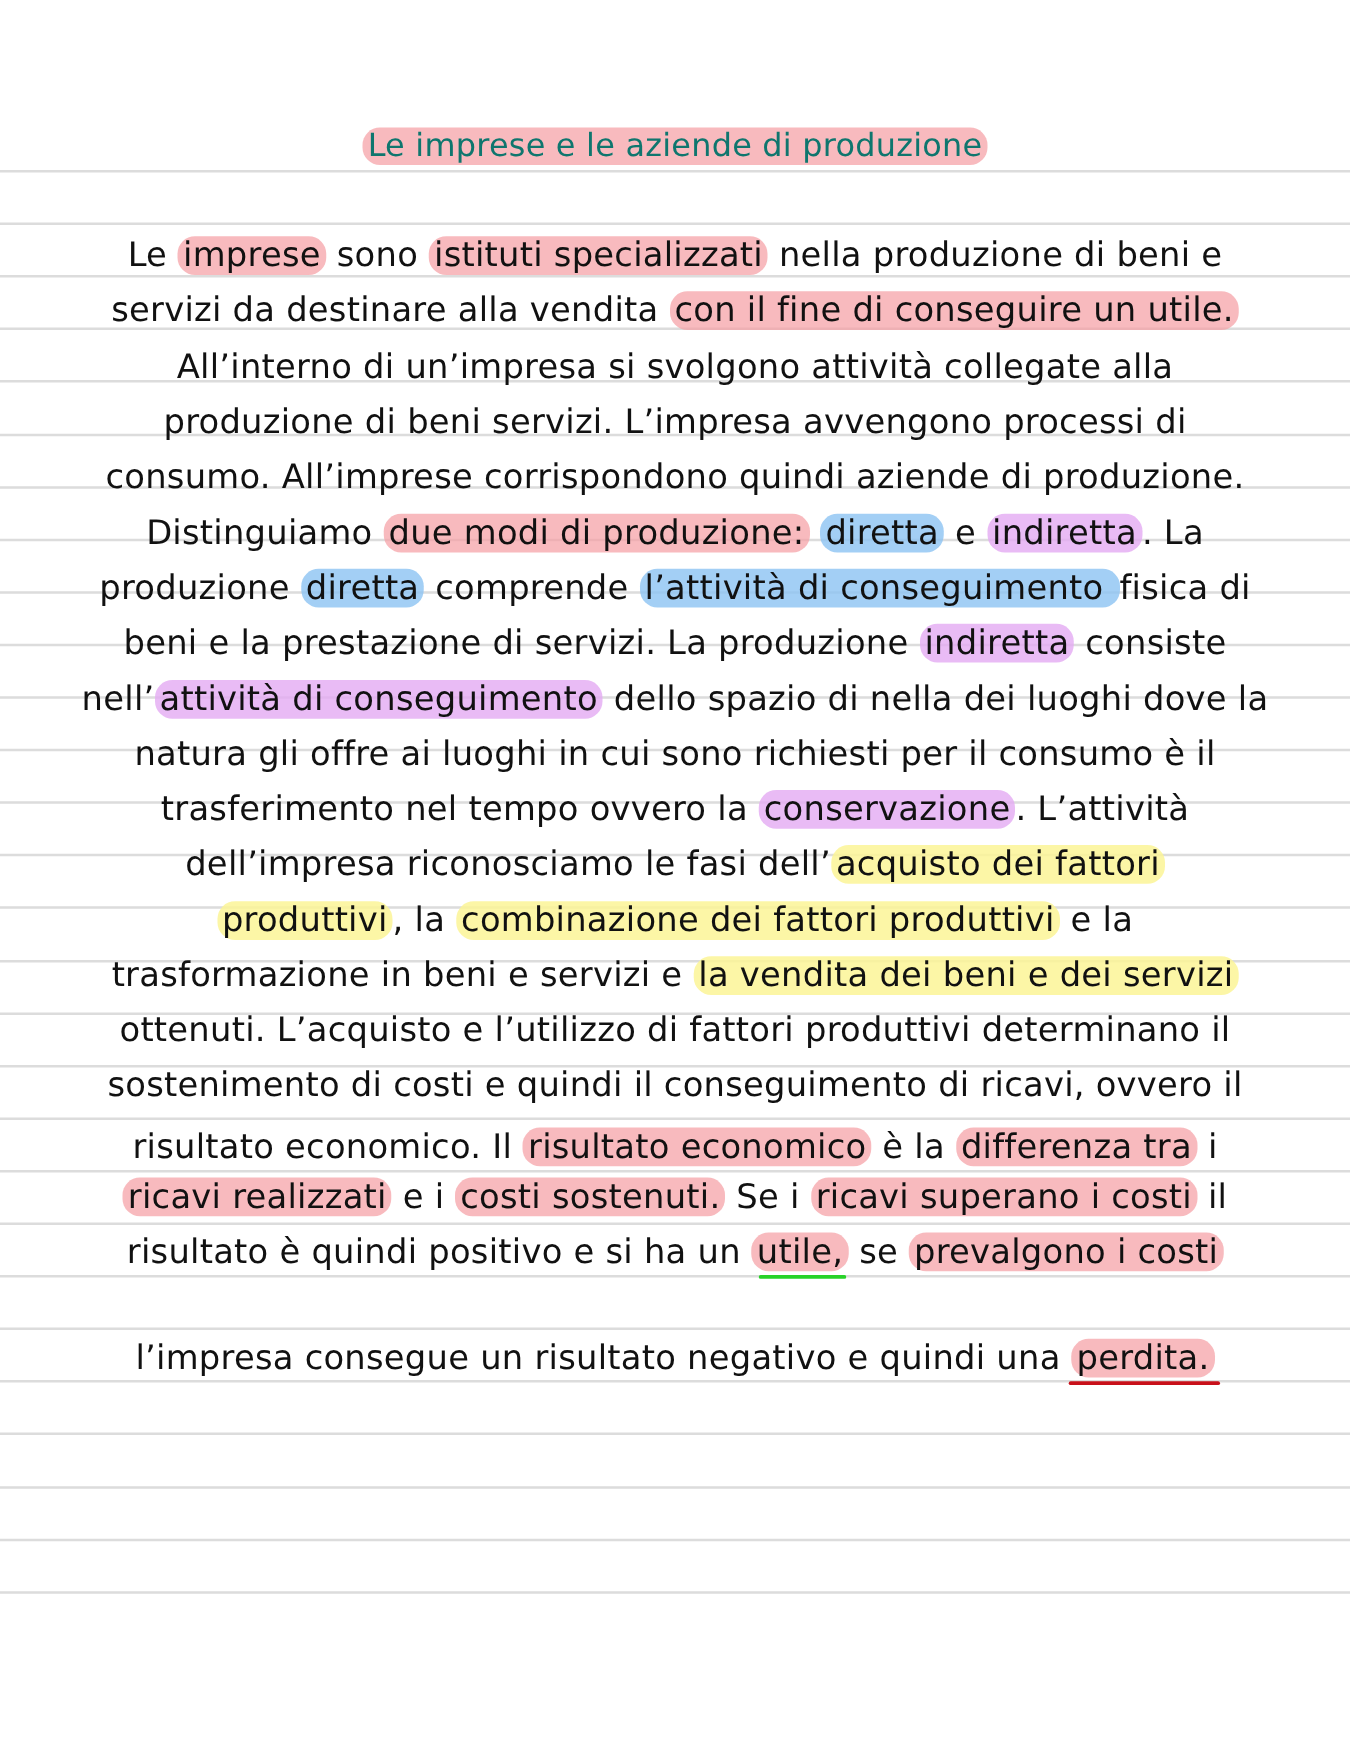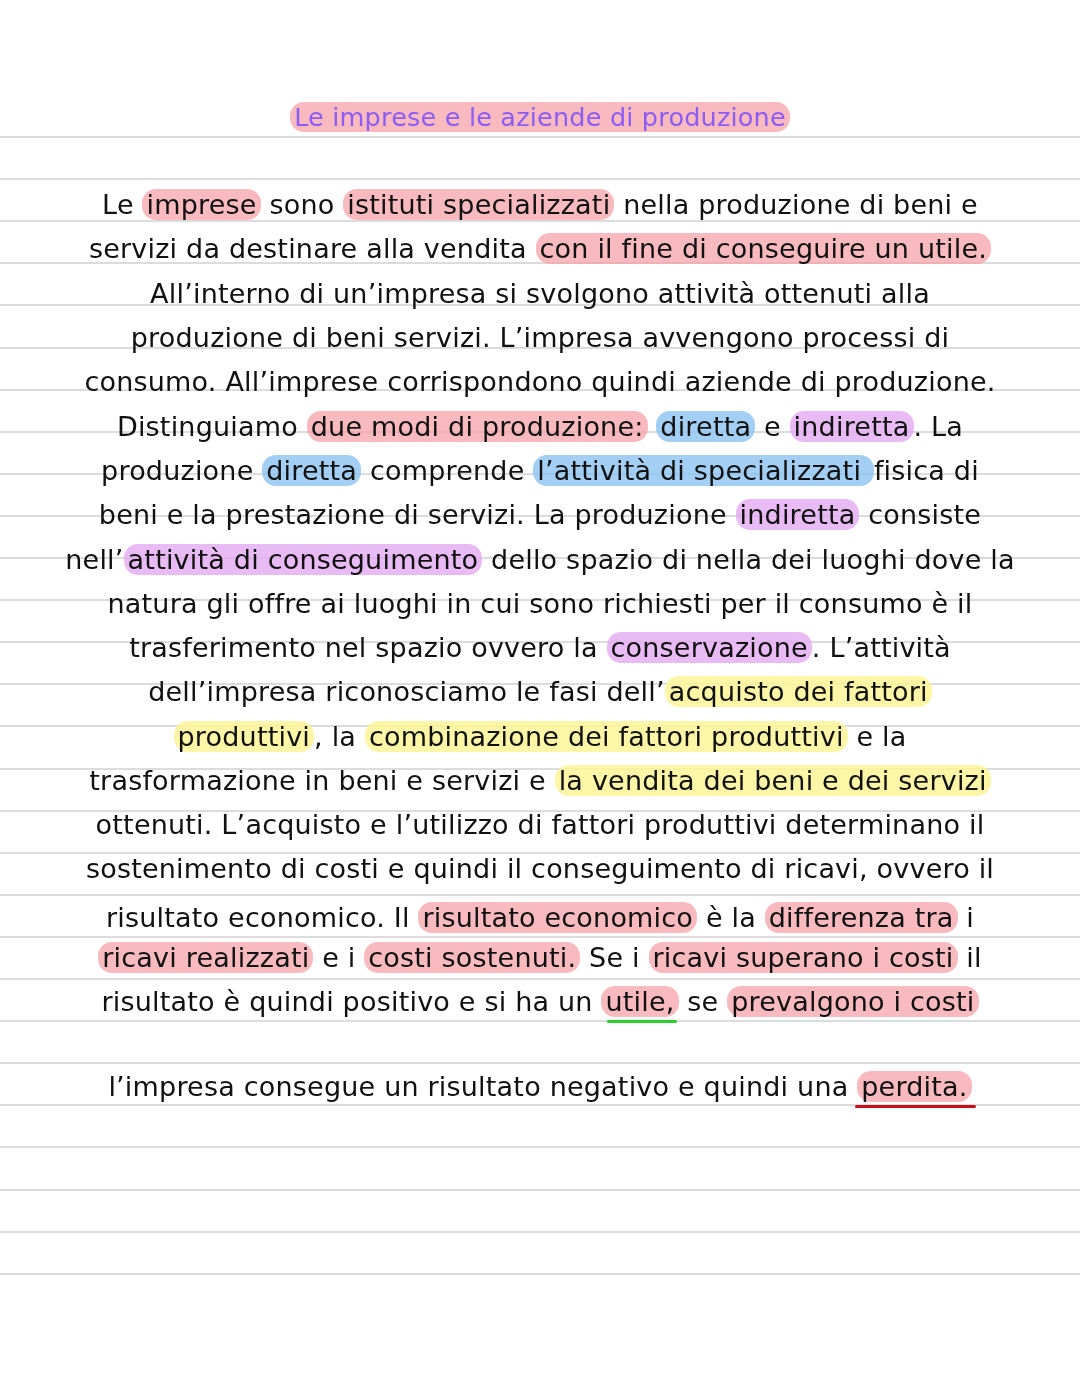--- a/index.html
+++ b/index.html
@@ -6,21 +6,21 @@
   body {
     width: 1080px; height: 1394px; background: #ffffff; position: relative; overflow: hidden;
     font-family: "DejaVu Sans", sans-serif; color: #111;
   }
   .rules { position: absolute; inset: 0; z-index: 0; }
   .rule { position: absolute; left: 0; width: 1080px; height: 2px; background: #dcdcdc; }
   .line {
     position: absolute; left: 0; width: 1080px; text-align: center; white-space: nowrap;
     font-size: 27px; line-height: 34px; letter-spacing: 0.2px; z-index: 1;
   }
-  .title { color: #8b5cf6; font-size: 25.5px; }
+  .title { color: #0f766e; font-size: 25.5px; }
   .hl { border-radius: 14px; padding: 0 4px; }
   .hl-pink   { background: rgba(245,160,165,0.72); }
   .hl-blue   { background: rgba(140,195,242,0.80); }
   .hl-purple { background: rgba(228,170,243,0.80); text-align: right; }
   .hl-yellow { background: rgba(252,245,150,0.85); }
   .ul-green { box-shadow: inset 0 -3px 0 0 transparent; position: relative; }
   .ul-green::after { content: ""; position: absolute; left: 6px; right: 2px; bottom: -6px; height: 3px; background: #28d228; border-radius: 2px; }
   .ul-red { position: relative; }
   .ul-red::after { content: ""; position: absolute; left: -2px; right: -4px; bottom: -6px; height: 3px; background: #c8101a; border-radius: 2px; }
 </style>
@@ -64,53 +64,53 @@
 
 <div class="line" style="top:188px">
   <span>Le </span><span class="hl hl-pink">imprese</span><span> sono </span><span class="hl hl-pink">istituti specializzati</span><span> nella produzione di beni e</span>
 </div>
 
 <div class="line" style="top:232px">
   <span>servizi da destinare alla vendita </span><span class="hl hl-pink">con il fine di conseguire un utile.</span>
 </div>
 
 <div class="line" style="top:277px">
-  <span>All’interno di un’impresa si svolgono attività ottenuti alla</span>
+  <span>All’interno di un’impresa si svolgono attività collegate alla</span>
 </div>
 
 <div class="line" style="top:321px">
   <span>produzione di beni servizi. L’impresa avvengono processi di</span>
 </div>
 
 <div class="line" style="top:365px">
   <span>consumo. All’imprese corrispondono quindi aziende di produzione.</span>
 </div>
 
 <div class="line" style="top:410px">
   <span>Distinguiamo </span><span class="hl hl-pink">due modi di produzione:</span><span> </span><span class="hl hl-blue">diretta</span><span> e </span><span class="hl hl-purple">indiretta</span><span>. La</span>
 </div>
 
 <div class="line" style="top:454px">
-  <span>produzione </span><span class="hl hl-blue">diretta</span><span> comprende </span><span class="hl hl-blue">l’attività di specializzati </span><span>fisica di</span>
+  <span>produzione </span><span class="hl hl-blue">diretta</span><span> comprende </span><span class="hl hl-blue">l’attività di conseguimento </span><span>fisica di</span>
 </div>
 
 <div class="line" style="top:498px">
   <span>beni e la prestazione di servizi. La produzione </span><span class="hl hl-purple">indiretta</span><span> consiste</span>
 </div>
 
 <div class="line" style="top:543px">
   <span>nell’</span><span class="hl hl-purple">attività di conseguimento</span><span> dello spazio di nella dei luoghi dove la</span>
 </div>
 
 <div class="line" style="top:587px">
   <span>natura gli offre ai luoghi in cui sono richiesti per il consumo è il</span>
 </div>
 
 <div class="line" style="top:631px">
-  <span>trasferimento nel spazio ovvero la </span><span class="hl hl-purple">conservazione</span><span>. L’attività</span>
+  <span>trasferimento nel tempo ovvero la </span><span class="hl hl-purple">conservazione</span><span>. L’attività</span>
 </div>
 
 <div class="line" style="top:675px">
   <span>dell’impresa riconosciamo le fasi dell’</span><span class="hl hl-yellow">acquisto dei fattori</span>
 </div>
 
 <div class="line" style="top:720px">
   <span class="hl hl-yellow">produttivi</span><span>, la </span><span class="hl hl-yellow">combinazione dei fattori produttivi</span><span> e la</span>
 </div>
 

